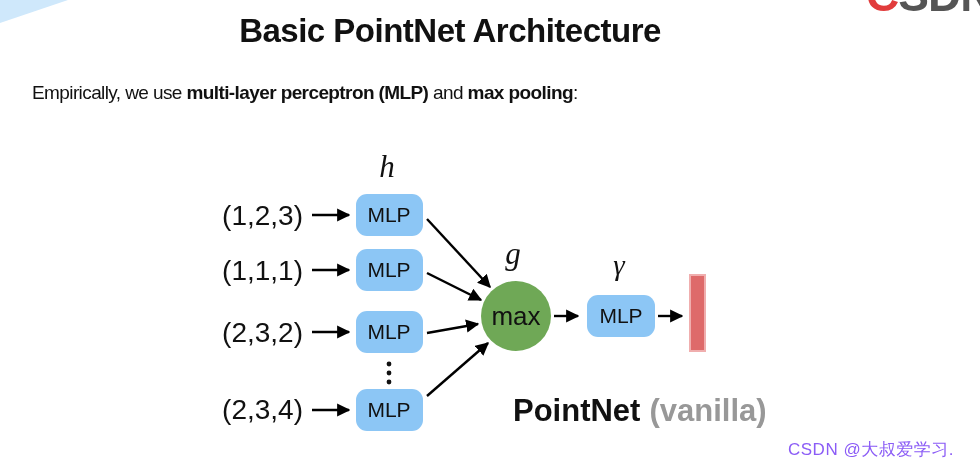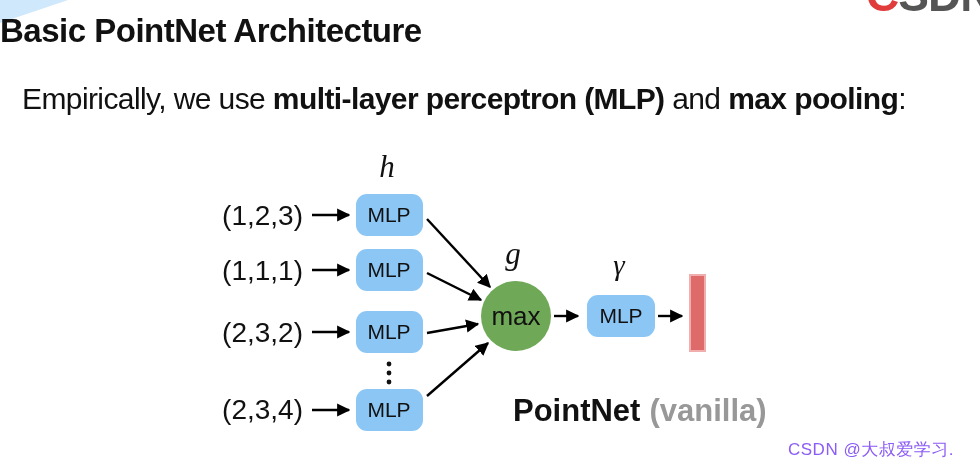--- a/index.html
+++ b/index.html
@@ -20,26 +20,27 @@
   }
   .csdn-logo-text{
     position:relative;top:-28px;
     font-size:46px;font-weight:700;letter-spacing:-1px;line-height:1;
     white-space:nowrap;
   }
   .logo-c{color:#E13C3C;}
   .logo-sdn{color:#555555;}
   .page-title{
     position:absolute;top:12px;left:0;width:900px;
+    text-align:center;
     font-size:33px;font-weight:700;letter-spacing:-0.5px;
     color:#111;
   }
   .subtitle{
-    position:absolute;top:82px;left:22px;width:940px;
-    font-size:30px;letter-spacing:-0.6px;white-space:nowrap;
+    position:absolute;top:82px;left:32px;width:940px;
+    font-size:19px;letter-spacing:-0.6px;white-space:nowrap;
     color:#111;
   }
   .subtitle b{font-weight:700;}
   .diagram-svg{position:absolute;left:0;top:0;width:980px;height:471px;}
   .watermark{
     position:absolute;left:788px;top:438px;
     font-size:17px;color:#8b5cf6;letter-spacing:0.5px;white-space:nowrap;
   }
   .node-label{font-family:"Liberation Sans", sans-serif;fill:#111;}
   .math-label{font-family:"Liberation Serif", serif;font-style:italic;fill:#111;}

